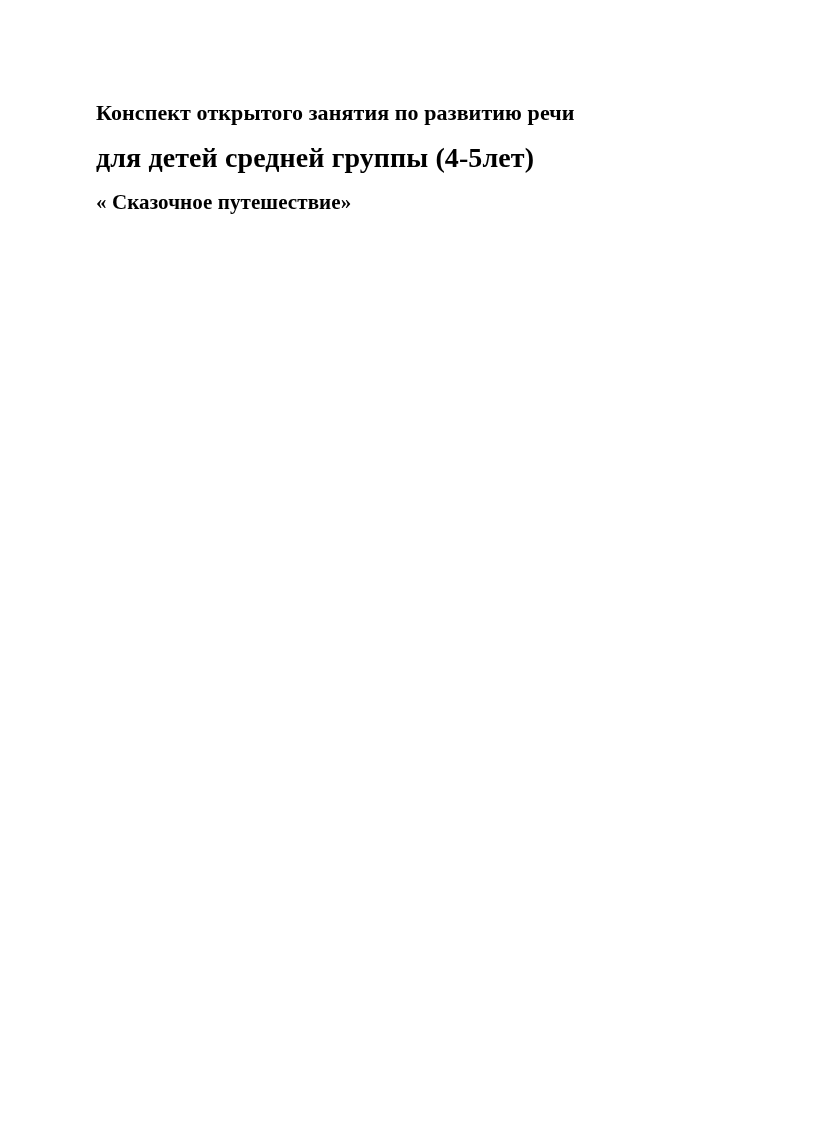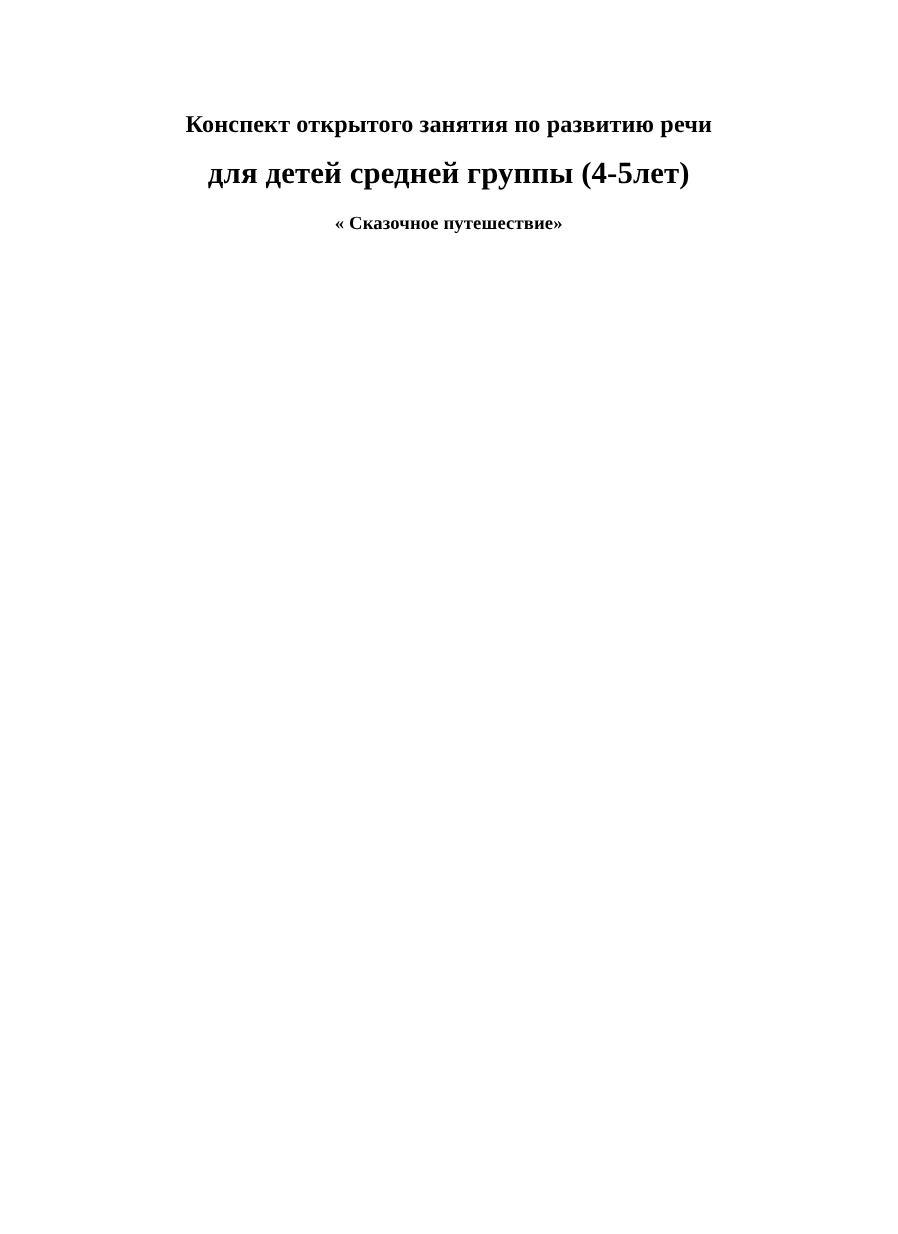--- a/index.html
+++ b/index.html
@@ -20,32 +20,32 @@
     overflow: hidden;
     box-sizing: border-box;
   }
   .doc-body {
     position: absolute;
     left: 96px;
     top: 90px;
     width: 624px;
   }
   .title-block {
-    text-align: center;
+    text-align: left;
   }
   .title-line {
     font-weight: bold;
     font-size: 21.5px;
     line-height: 45px;
     letter-spacing: 0.1px;
     white-space: pre-wrap;
   }
   .title-line-1 { font-size: 22px; }
   .title-line-2 { font-size: 28px; }
-  .title-line-3 { font-size: 17px; }
+  .title-line-3 { font-size: 21px; }
 </style>
 </head>
 <body>
 
 <div class="page">
   <div class="doc-body">
     <div class="title-block">
       <div class="title-line title-line-1">Конспект открытого занятия по развитию речи</div>
       <div class="title-line title-line-2">для детей средней группы (4-5лет)</div>
       <div class="title-line title-line-3">« Сказочное путешествие»</div>

